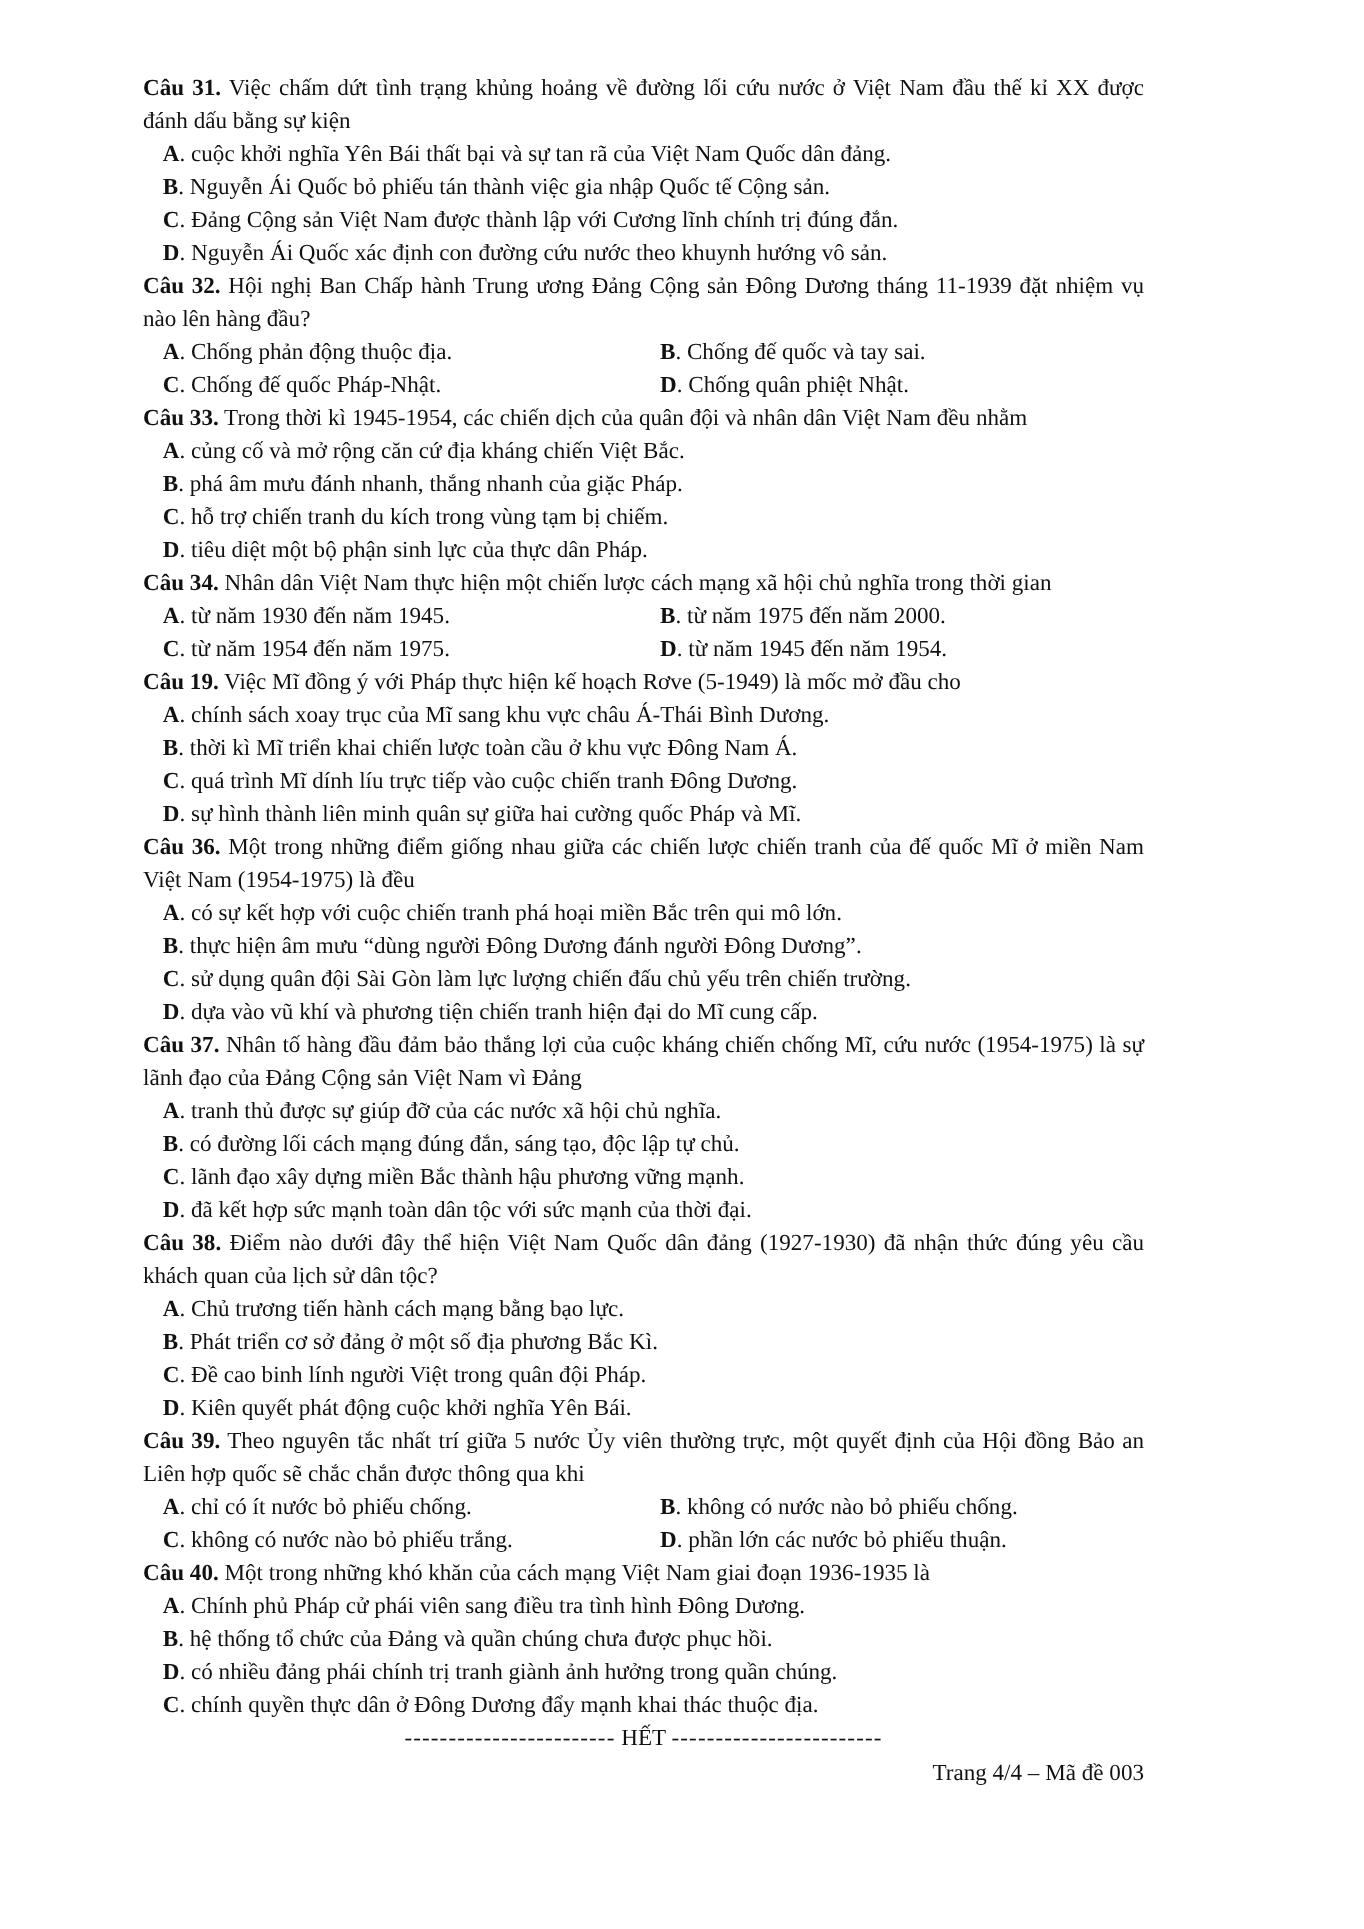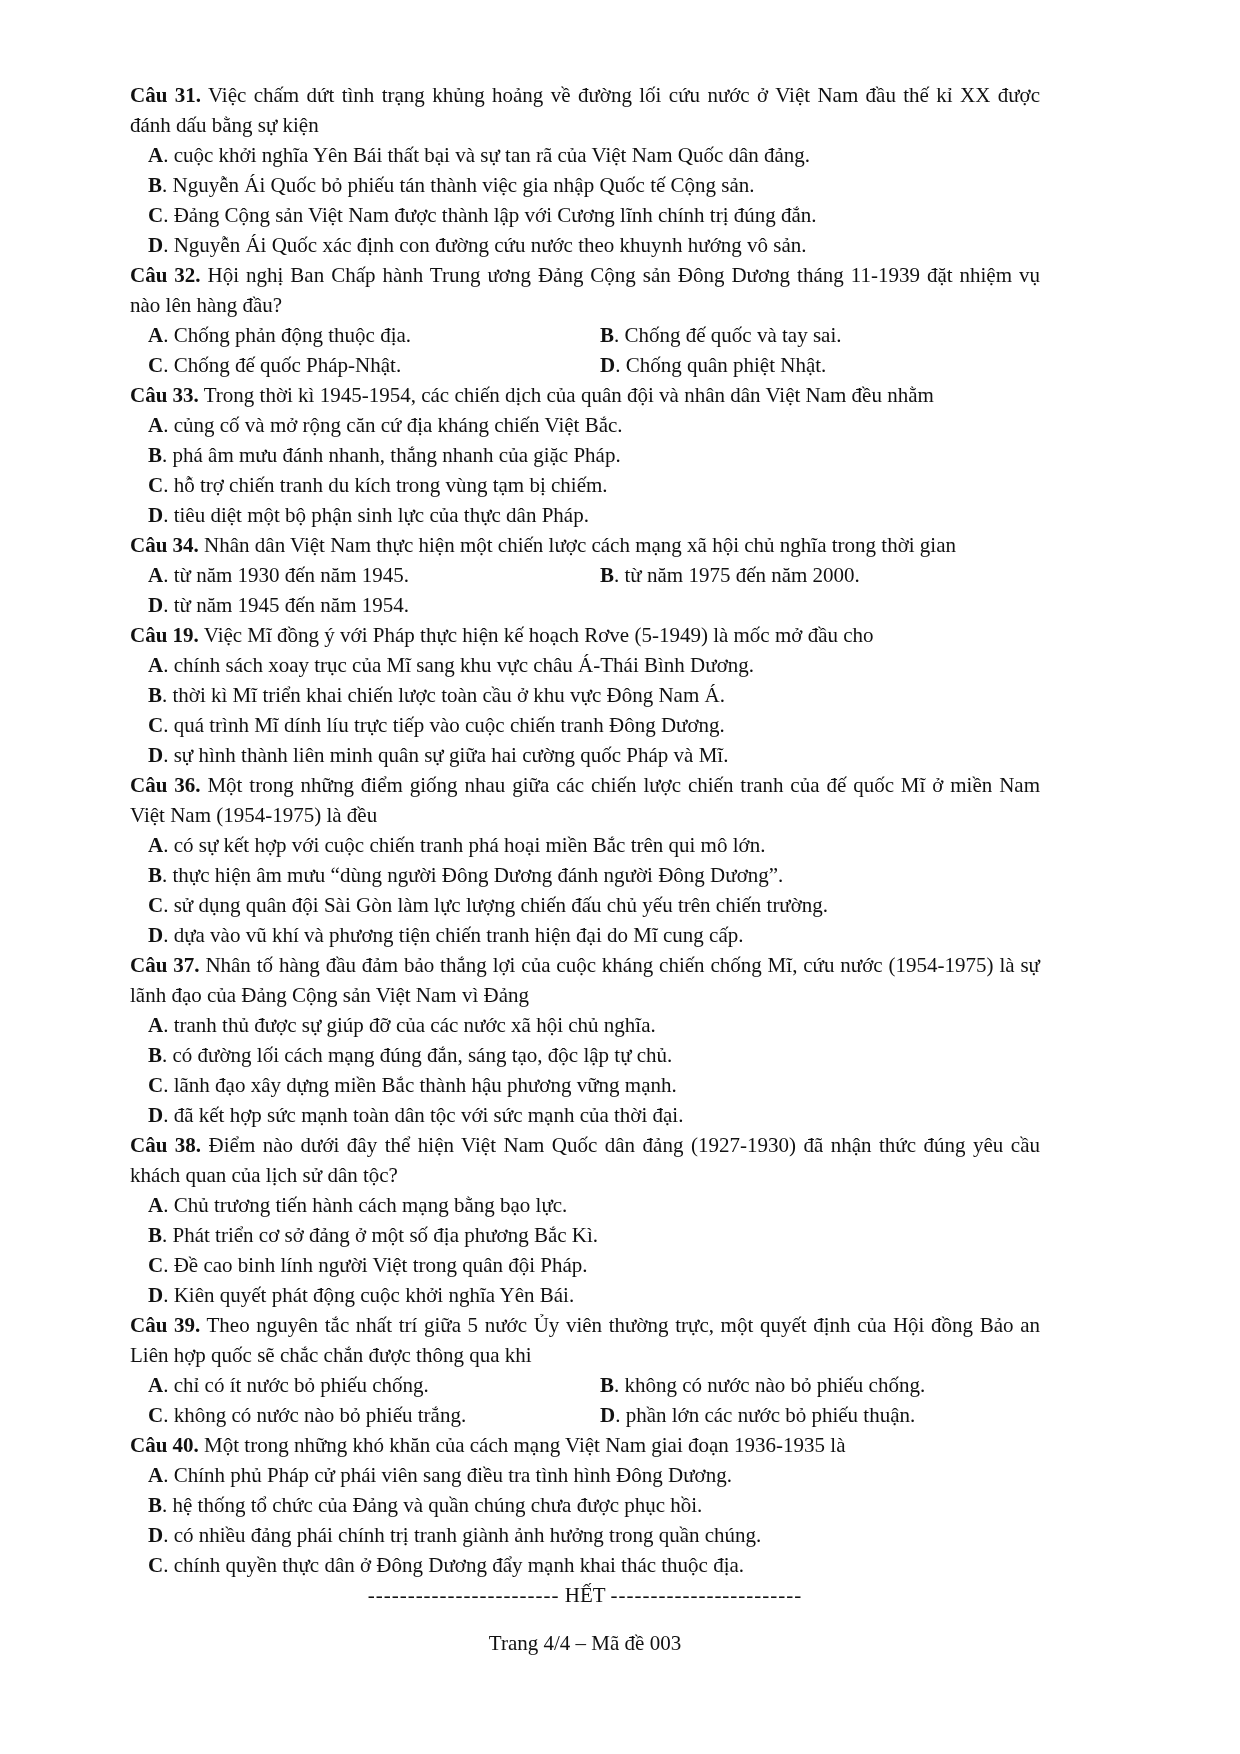--- a/index.html
+++ b/index.html
@@ -13,21 +13,21 @@
     font-family: "Liberation Serif", "DejaVu Serif", serif;
     font-size: 21px;
     color: #111111;
     position: relative;
     overflow: hidden;
   }
   .page {
     box-sizing: border-box;
     width: 1240px;
     height: 1446px;
-    padding: 80px 200px 0 130px;
+    padding: 64px 200px 0 130px;
   }
   .question { margin: 0; }
   .q-text {
     margin: 0;
     line-height: 30px;
     text-align: justify;
   }
   .q-label { font-weight: bold; }
   .options { margin: 0 0 0 18px; }
   .options.two-col {
@@ -40,22 +40,22 @@
   }
   .opt-letter { font-weight: bold; }
   .divider {
     line-height: 30px;
     text-align: center;
     white-space: nowrap;
   }
   .divider .dashes { letter-spacing: 1px; }
   .footer-row {
     line-height: 30px;
-    text-align: center;
-    margin-top: 18px;
+    text-align: right;
+    margin-top: 2px;
   }
 </style>
 </head>
 <body>
 
 <div class="page">
 
   <div id="question-list">
   <div class="question">
     <p class="q-text"><span class="q-label">Câu 31.</span> <span class="q-body">Việc chấm dứt tình trạng khủng hoảng về đường lối cứu nước ở Việt Nam đầu thế kỉ XX được đánh dấu bằng sự kiện</span></p>
@@ -85,20 +85,21 @@
           <div class="option"><span class="opt-letter">C</span>. <span class="opt-text">hỗ trợ chiến tranh du kích trong vùng tạm bị chiếm.</span></div>
           <div class="option"><span class="opt-letter">D</span>. <span class="opt-text">tiêu diệt một bộ phận sinh lực của thực dân Pháp.</span></div>
         </div>
   </div>
 
   <div class="question">
     <p class="q-text"><span class="q-label">Câu 34.</span> <span class="q-body">Nhân dân Việt Nam thực hiện một chiến lược cách mạng xã hội chủ nghĩa trong thời gian</span></p>
     <div class="options two-col">
           <div class="option"><span class="opt-letter">A</span>. <span class="opt-text">từ năm 1930 đến năm 1945.</span></div>
           <div class="option"><span class="opt-letter">B</span>. <span class="opt-text">từ năm 1975 đến năm 2000.</span></div>
+          <div class="option"><span class="opt-letter">C</span>. <span class="opt-text">từ năm 1954 đến năm 1975.</span></div>
           <div class="option"><span class="opt-letter">D</span>. <span class="opt-text">từ năm 1945 đến năm 1954.</span></div>
         </div>
   </div>
 
   <div class="question">
     <p class="q-text"><span class="q-label">Câu 19.</span> <span class="q-body">Việc Mĩ đồng ý với Pháp thực hiện kế hoạch Rơve (5-1949) là mốc mở đầu cho</span></p>
     <div class="options one-col">
           <div class="option"><span class="opt-letter">A</span>. <span class="opt-text">chính sách xoay trục của Mĩ sang khu vực châu Á-Thái Bình Dương.</span></div>
           <div class="option"><span class="opt-letter">B</span>. <span class="opt-text">thời kì Mĩ triển khai chiến lược toàn cầu ở khu vực Đông Nam Á.</span></div>
           <div class="option"><span class="opt-letter">C</span>. <span class="opt-text">quá trình Mĩ dính líu trực tiếp vào cuộc chiến tranh Đông Dương.</span></div>

